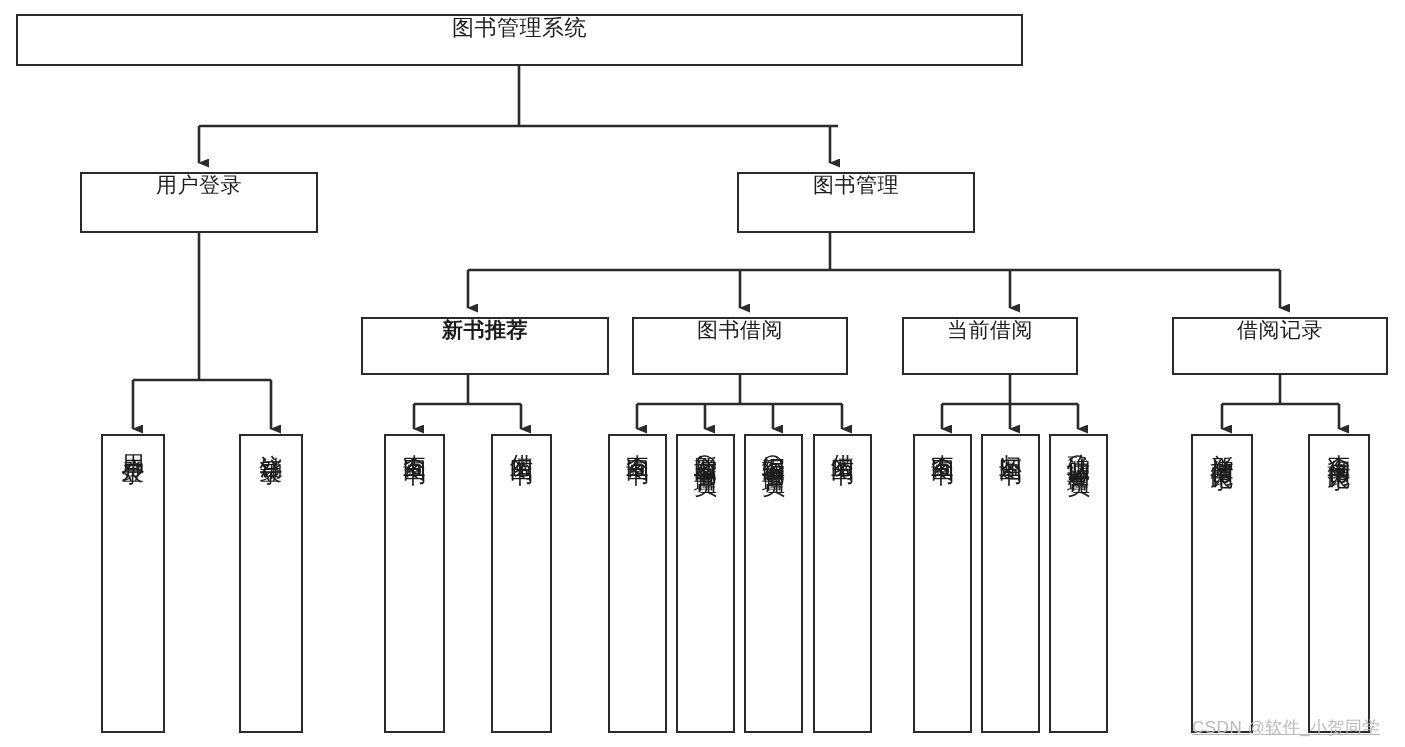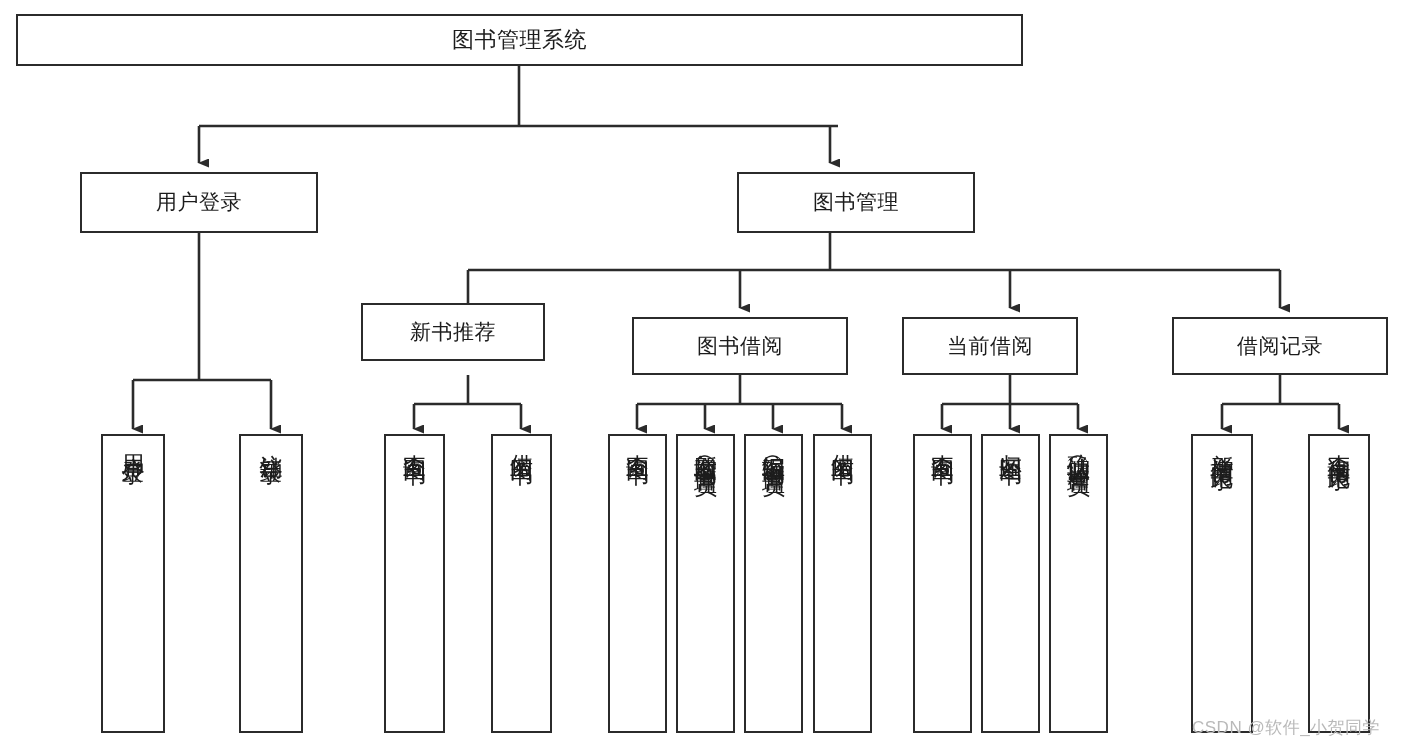--- a/index.html
+++ b/index.html
@@ -24,21 +24,20 @@
     width: 1405px;
     height: 747px;
     pointer-events: none;
   }
   .node {
     position: absolute;
     box-sizing: border-box;
     background: #ffffff;
     border: 2px solid #2b2b2b;
     display: flex;
-    align-items: center;
     justify-content: center;
     color: #1c1c1c;
   }
   .node .label {
     display: block;
     text-align: center;
     white-space: pre;
     line-height: 1.06;
   }
   .node.horiz .label {
@@ -127,21 +126,21 @@
     <span class="label">图书管理系统</span>
   </div>
 
   <div class="node horiz" style="left:80px; top:172px; width:238px; height:61px;">
     <span class="label">用户登录</span>
   </div>
   <div class="node horiz" style="left:711px; top:172px; width:238px; height:61px;margin-left:26px;">
     <span class="label">图书管理</span>
   </div>
 
-  <div class="node horiz" style="left:361px; top:303px; width:184px; height:58px;">
+  <div class="node horiz" style="left:361px; top:317px; width:248px; height:58px;font-weight:bold;">
     <span class="label">新书推荐</span>
   </div>
   <div class="node horiz" style="left:632px; top:317px; width:216px; height:58px;">
     <span class="label">图书借阅</span>
   </div>
   <div class="node horiz" style="left:902px; top:317px; width:176px; height:58px;">
     <span class="label">当前借阅</span>
   </div>
   <div class="node horiz" style="left:1172px; top:317px; width:216px; height:58px;font-family:Liberation Serif, serif;">
     <span class="label">借阅记录</span>
@@ -184,15 +183,15 @@
     <span class="label">确认归还（管理员）</span>
   </div>
 
   <div class="node vert" style="left:1191px; top:434px; width:62px; height:299px;">
     <span class="label">新增借阅记录</span>
   </div>
   <div class="node vert" style="left:1308px; top:434px; width:62px; height:299px;">
     <span class="label">查询借阅记录</span>
   </div>
 
-  <div class="watermark" style="left:1192px; top:716px;">CSDN @软件_小贺同学</div>
+  <div class="watermark" style="left:1192px; top:716px;text-decoration:underline;">CSDN @软件_小贺同学</div>
 
 </div>
 
 </body></html>

